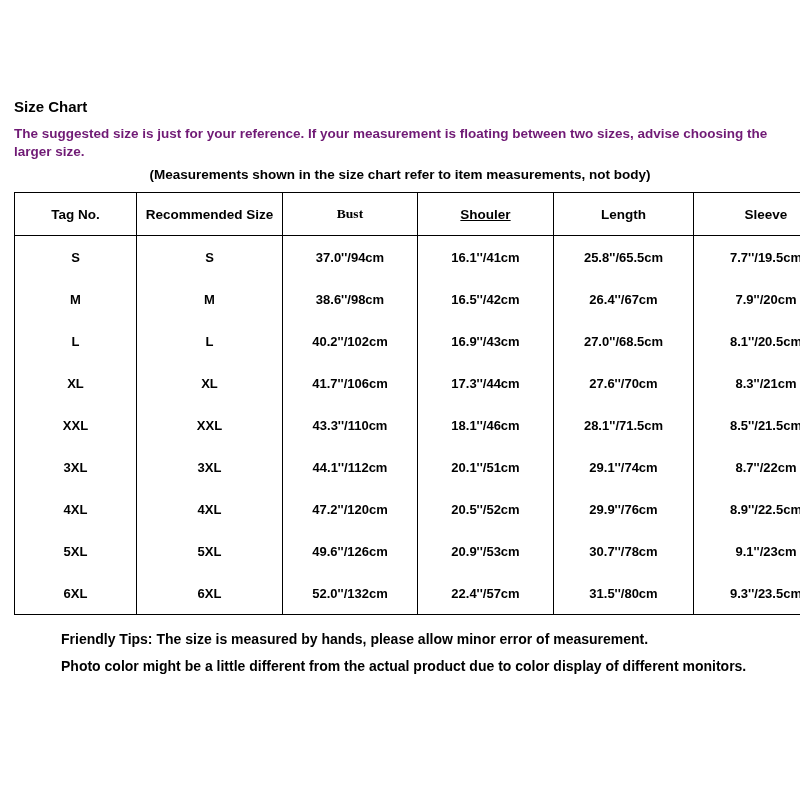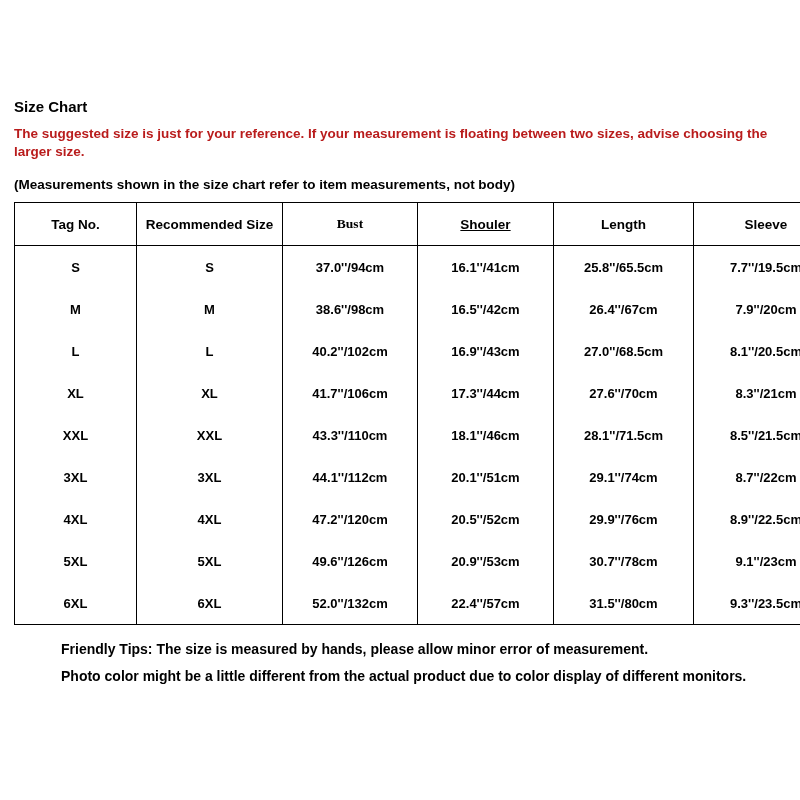--- a/index.html
+++ b/index.html
@@ -18,30 +18,31 @@
   }
   .page {
     padding: 98px 14px 0 14px;
   }
   .page-title {
     font-size: 15px;
     font-weight: bold;
     margin: 0 0 10px 0;
   }
   .warning {
-    color: #b91c1c;
+    color: #701a75;
     font-weight: bold;
     font-size: 13.5px;
-    margin: 0 0 16px 0;
+    margin: 0 0 6px 0;
     line-height: 1.35;
   }
   .note {
     font-weight: bold;
     font-size: 13.5px;
     margin: 0 0 10px 0;
+    text-align: center;
   }
   table.size-table {
     border-collapse: collapse;
     table-layout: fixed;
     width: 772px;
     font-weight: bold;
     font-size: 13px;
   }
   table.size-table th,
   table.size-table td {

